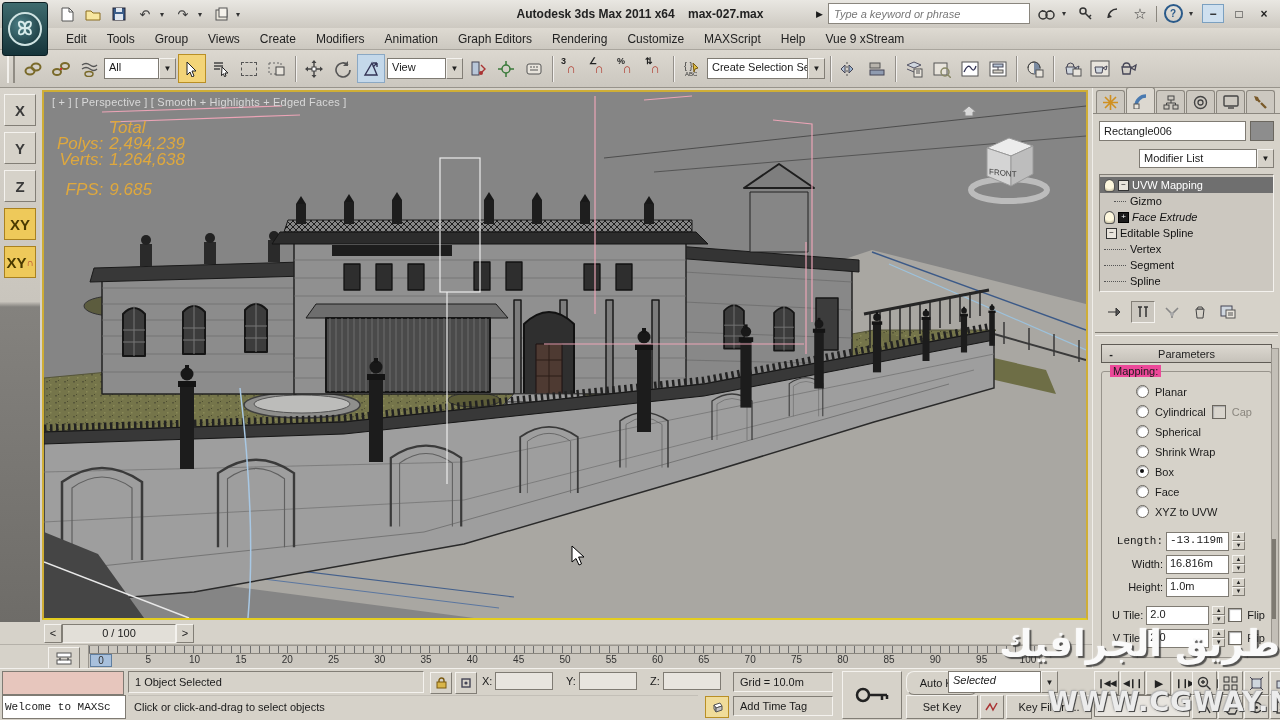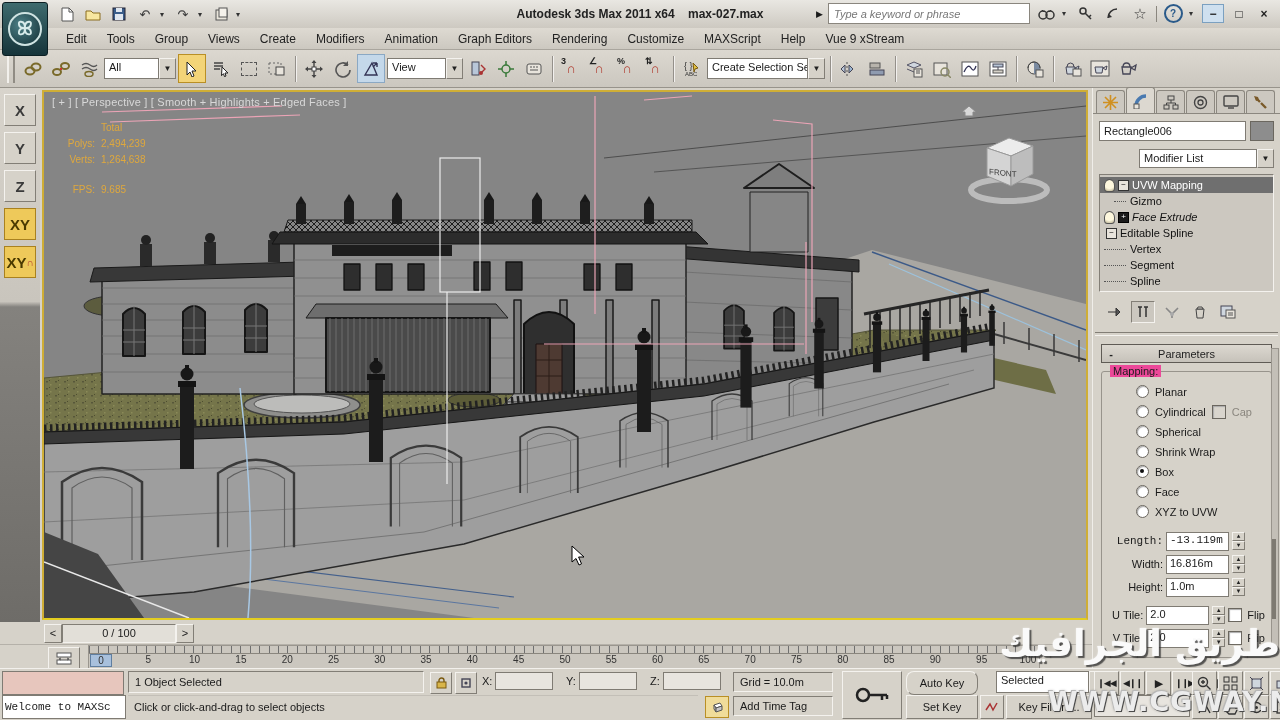--- a/index.html
+++ b/index.html
@@ -34,21 +34,21 @@
   .combo{height:21px;display:flex;align-items:stretch;border-radius:7px;}
   .combo .cval{background:#fff;border:1px solid #7f7b73;font-size:11px;padding:2px 4px 0 4px;white-space:nowrap;overflow:hidden;}
   .combo .cbtn{width:15px;background:#d6d2c9;border:1px solid;border-color:#f4f2ee #827e76 #827e76 #f4f2ee;display:flex;align-items:center;justify-content:center;font-size:8px;color:#222;}
   .mag{color:#b03a2e;font-weight:bold;font-size:13px;}
   .magsub{position:absolute;top:1px;left:3px;font-size:9px;font-weight:bold;color:#222;}
   .axisbar{left:0;top:88px;width:40px;height:534px;background:linear-gradient(#d8d4cc,#c9c5bd 40%,#84827e 41%,#6e6c68);}
   .axbtn{width:30px;height:30px;margin:6px auto 6px auto;display:flex;align-items:center;justify-content:center;font-size:15px;font-weight:bold;color:#3a3a3a;}
   .axbtn.yellow{background:#eec95a;border:1px solid #a9811f;color:#4a3a00;}
   .viewport{left:42px;top:90px;width:1046px;height:530px;border:2px solid #cfae36;border-bottom-color:#e3cd20;background:#858585;box-sizing:border-box;}
   .vplabel{left:8px;top:4px;font-size:11px;color:#d8d8d8;letter-spacing:.2px;}
-  .stats{left:10px;top:28px;font-size:10px;color:#dfa83d;line-height:16px;}
+  .stats{left:10px;top:28px;font-size:17px;color:#dfa83d;line-height:16px;font-style:italic;}
   .stats table{border-collapse:collapse;}
   .stats td{padding:0 3px;}
   .stats td.l{text-align:right;min-width:38px;}
   
   .cpanel{left:1092px;top:88px;width:188px;height:580px;background:#d6d2c9;border-left:1px solid #f0eee9;box-sizing:border-box;font-size:11px;}
   .cptabs{display:flex;height:25px;border-bottom:1px solid #8b877f;padding-left:3px;gap:1px;align-items:flex-end;}
   .cptab{width:27px;height:22px;display:flex;align-items:center;justify-content:center;border:1px solid #8b877f;border-bottom:none;background:#ccc8c0;border-radius:3px 3px 0 0;}
   .cptab.active{background:#dcd8d0;height:25px;}
   .namerow{display:flex;gap:4px;margin:7px 6px 0 6px;align-items:center;}
   .nameinput{flex:1;height:18px;font-size:11px;display:flex;align-items:center;padding-left:4px;background:#fff;border:1px solid #7f7b73;}
@@ -106,21 +106,21 @@
   .promptln{left:128px;top:26px;width:570px;height:22px;display:flex;align-items:center;padding-left:6px;border-top:1px solid #c3bfb7;box-sizing:border-box;}
   .minibtn{width:20px;height:20px;display:flex;align-items:center;justify-content:center;}
   .coord{display:flex;align-items:center;gap:3px;}
   .coord .cfield{width:56px;height:16px;background:#e8e5df;border:1px solid #7f7b73;}
   .gridbox{left:733px;top:3px;width:100px;height:20px;border:1px solid;border-color:#827e76 #f4f2ee #f4f2ee #827e76;display:flex;align-items:center;padding-left:6px;box-sizing:border-box;}
   .timetag{left:733px;top:27px;width:100px;height:20px;border:1px solid;border-color:#827e76 #f4f2ee #f4f2ee #827e76;display:flex;align-items:center;padding-left:6px;box-sizing:border-box;}
   .isolbtn{left:705px;top:27px;width:22px;height:20px;background:#f0dc9a;border:1px solid #b98f25;display:flex;align-items:center;justify-content:center;}
   .keybtn{left:842px;top:2px;width:58px;height:46px;display:flex;align-items:center;justify-content:center;}
   .akbtn{left:906px;top:2px;width:70px;height:22px;display:flex;align-items:center;justify-content:center;border-radius:8px;}
   .skbtn2{left:906px;top:26px;width:70px;height:22px;display:flex;align-items:center;justify-content:center;}
-  .seldd{left:996px;top:2px;width:110px;height:22px;}
+  .seldd{left:948px;top:2px;width:110px;height:22px;font-style:italic;}
   .kfilter{left:1006px;top:26px;width:84px;height:22px;display:flex;align-items:center;justify-content:center;font-size:11px;}
   .kficon{left:980px;top:26px;width:22px;height:22px;display:flex;align-items:center;justify-content:center;}
   .playbar{left:1094px;top:2px;display:flex;gap:1px;}
   .pbtn{width:23px;height:22px;display:flex;align-items:center;justify-content:center;font-size:9px;letter-spacing:-1px;color:#222;}
   .navbar{left:1192px;top:2px;display:flex;gap:1px;}
   .navbar2{left:1192px;top:26px;display:flex;gap:1px;}
   .timefld{left:1094px;top:26px;width:94px;height:20px;background:#e8e5df;border:1px solid #7f7b73;}
   
   .wm1{left:1046px;top:622px;width:234px;font-size:37px;font-weight:bold;color:#fafafa;direction:rtl;text-align:left;
        text-shadow:2px 2px 1px rgba(40,40,40,.75),0 0 2px rgba(255,255,255,.6);z-index:50;white-space:nowrap;font-family:"DejaVu Sans",sans-serif;}

